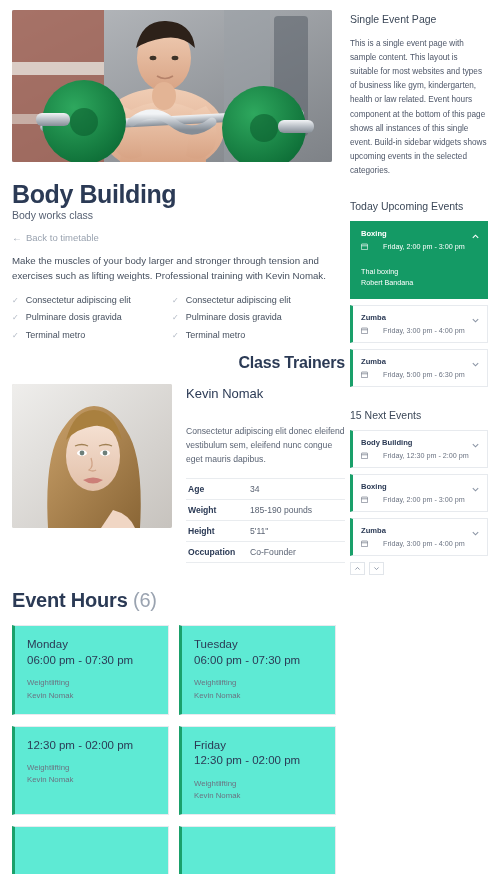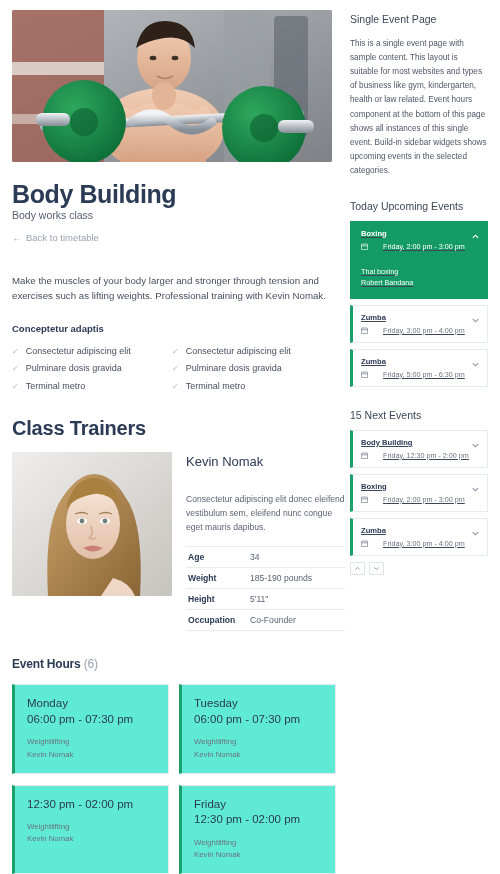--- a/index.html
+++ b/index.html
@@ -30,58 +30,58 @@
   }
   .subtitle { font-size: 10.5px; color: #566072; }
   .backlink {
     display: inline-flex; align-items: center; gap: 4px;
     font-size: 9.5px; color: #9aa3b0; margin-top: 11px; text-decoration: none;
   }
   .backlink .arrow { font-size: 10px; line-height: 1; }
 
   .lead {
     font-size: 9.7px; line-height: 1.55; color: #46505f;
-    margin-top: 28px; width: 318px;
+    margin-top: 8px; width: 318px;
   }
 
   .sect-label {
     font-size: 9.5px; font-weight: bold; color: #2b3a55; margin-top: 20px;
   }
   .check-cols { display: flex; margin-top: 9px; }
   .check-col { width: 160px; }
   .check-item {
     display: flex; align-items: baseline; gap: 7px;
     font-size: 9px; color: #46505f; line-height: 1.95;
   }
   .check-item .tick { color: #aeb6c2; font-size: 8px; }
 
   h2.section {
-    font-size: 20px; font-weight: bold; color: #2b3a55;
-    margin-top: 22px; letter-spacing: -0.2px;
+    font-size: 16px; font-weight: bold; color: #2b3a55;
+    margin-top: 10px; letter-spacing: -0.2px; text-align: right;
   }
 
   .trainer { display: flex; gap: 14px; margin-top: 12px; }
   .trainer-photo {
     width: 160px; height: 144px; flex: 0 0 160px;
     border-radius: 2px; overflow: hidden; background: #d8d4d0;
   }
   .trainer-photo svg { display: block; width: 100%; height: 100%; }
   .trainer-body { flex: 1 1 auto; padding-top: 2px; }
   .trainer-name { font-size: 13px; color: #2b3a55; font-weight: normal; }
   .trainer-desc {
     font-size: 8.6px; line-height: 1.6; color: #5a6373; margin-top: 24px;
   }
   table.specs { width: 100%; border-collapse: collapse; margin-top: 12px; }
   table.specs tr { border-bottom: 1px solid #e9ecef; }
   table.specs tr:first-child { border-top: 1px solid #e9ecef; }
   table.specs td { padding: 5px 2px; font-size: 8.6px; color: #5a6373; }
   table.specs td.k { font-weight: bold; color: #2b3a55; width: 62px; }
 
   .eh-head {
-    font-size: 12px; font-weight: bold; color: #2b3a55;
+    font-size: 20px; font-weight: bold; color: #2b3a55;
     margin-top: 26px; letter-spacing: -0.2px;
   }
   .eh-head .count { color: #9aa3b0; font-weight: normal; }
 
   .eh-grid {
     display: grid; grid-template-columns: 157px 157px; gap: 11px 10px;
     margin-top: 13px;
   }
   .eh-card {
     background: #5eead4; border: 1px solid #e7eaee;
@@ -100,21 +100,20 @@
     font-size: 8.2px; line-height: 1.72; color: #4d5668; margin-top: 12px;
   }
   .sb-head {
     font-size: 10.5px; color: #3c4858; margin-top: 22px; margin-bottom: 9px;
   }
 
   .ev-card {
     border: 1px solid #e7eaee; border-left: 3px solid #1aa06a;
     background: #fff; padding: 7px 8px 7px 8px; margin-bottom: 6px;
     position: relative;
-    text-decoration: underline;
   }
   .ev-card.active {
     background: #149a65; border-color: #149a65; border-left-color: #149a65;
     padding-bottom: 9px;
   }
   .ev-name { font-size: 7.6px; font-weight: bold; color: #2b3a55; }
   .ev-time {
     font-size: 7.2px; color: #6b7382; margin-top: 4px;
     display: flex; align-items: center; gap: 15px;
   }
@@ -195,21 +194,20 @@
     <h1 class="title">Body Building</h1>
     <div class="subtitle">Body works class</div>
 
     <a class="backlink" href="#">
       <span class="arrow">←</span>
       <span>Back to timetable</span>
     </a>
 
     <p class="lead">Make the muscles of your body larger and stronger through tension and exercises such as lifting weights. Professional training with Kevin Nomak.</p>
 
-    <div class="sect-label">Conceptetur adaptis</div>
 
     <div class="check-cols">
       <div class="check-col">
         <div class="check-item">
           <span class="tick">✓</span>
           <span>Consectetur adipiscing elit</span>
         </div>
         <div class="check-item">
           <span class="tick">✓</span>
           <span>Pulminare dosis gravida</span>

